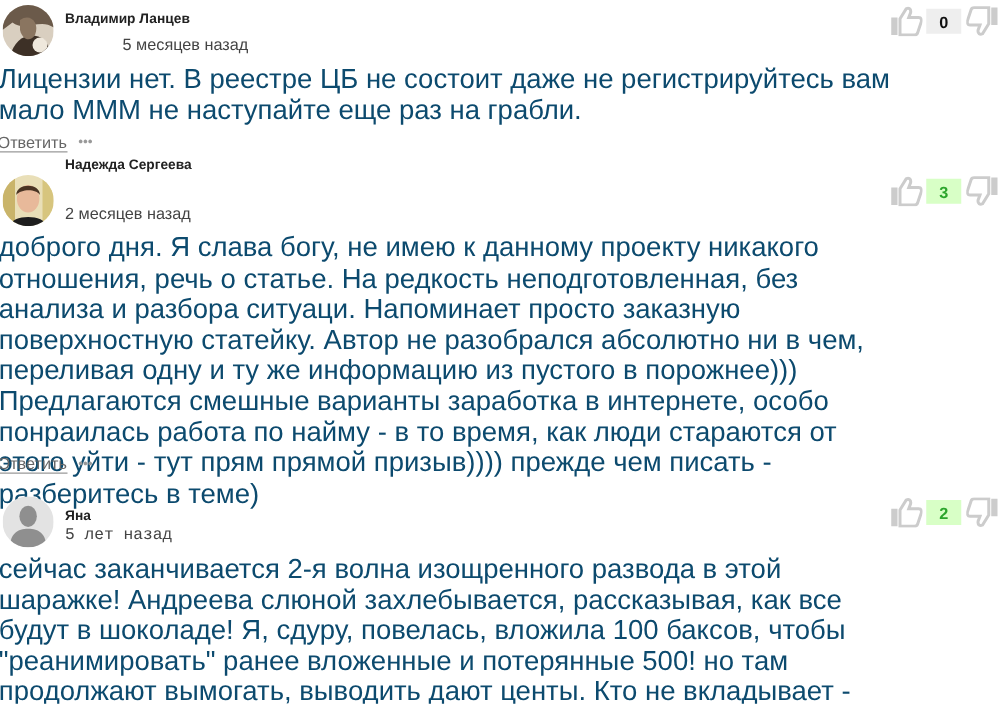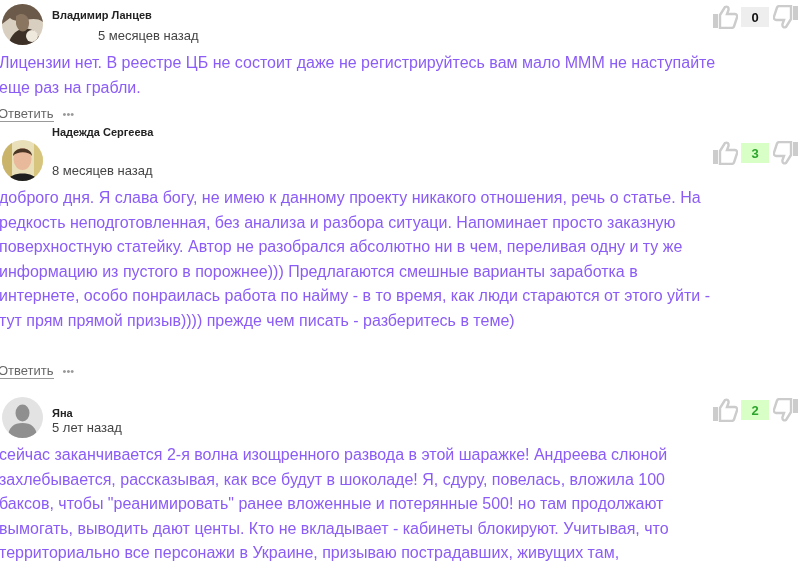--- a/index.html
+++ b/index.html
@@ -40,23 +40,23 @@
       position: absolute;
       left: 52px;
       font-size: 13px;
       color: #444;
       white-space: nowrap;
     }
     .body-text {
       position: absolute;
       left: 0;
       width: 720px;
-      font-size: 16px;
+      font-size: 22px;
       line-height: 24.6px;
-      color: #8b5cf6;
+      color: #0c4a6e;
       margin-left: -1px;
     }
     .reply-row {
       position: absolute;
       left: 0;
       height: 16px;
       font-size: 13px;
       color: #666;
       display: flex;
       align-items: center;
@@ -151,21 +151,21 @@
     <svg width="41" height="41" viewBox="0 0 41 41">
       <rect width="41" height="41" fill="#e9dfb8"></rect>
       <rect x="0" y="0" width="10" height="41" fill="#c9b46a"></rect>
       <rect x="32" y="0" width="9" height="41" fill="#d7c57e"></rect>
       <ellipse cx="20.5" cy="19" rx="9" ry="11" fill="#e8b99a"></ellipse>
       <path d="M11 16 C11 6 30 6 30 16 C27 11 15 11 11 16 Z" fill="#4a3424"></path>
       <path d="M5 41 C8 31 33 31 36 41 Z" fill="#1e1e1e"></path>
     </svg>
   </div>
   <div class="author" style="top:126px;">Надежда Сергеева</div>
-  <div class="date" style="top:163px;">8 месяцев назад</div>
+  <div class="date" style="top:163px;">2 месяцев назад</div>
   <div class="votes" style="top:141px;">
     <span class="thumb">
       <svg width="26" height="24" viewBox="0 0 26 24">
         <rect x="1" y="9" width="5" height="14" fill="#cccccc"></rect>
         <path d="M8 10 L13 2 C15 1 17 2 16.5 5 L15 9 L23 9 C25 9 25.5 11 25 12.5 L22 21.5 C21.5 22.7 20.5 23 19.5 23 L8 23 Z" fill="none" stroke="#cccccc" stroke-width="2.4"></path>
       </svg>
     </span>
     <span class="count positive">3</span>
     <span class="thumb">
       <svg width="26" height="24" viewBox="0 0 26 24">
@@ -183,21 +183,21 @@
 
 <div class="comment" style="top:0;">
   <div class="avatar" style="top:397px;">
     <svg width="41" height="41" viewBox="0 0 41 41">
       <rect width="41" height="41" fill="#e3e3e3"></rect>
       <ellipse cx="20.5" cy="16" rx="7" ry="8.5" fill="#8f8f8f"></ellipse>
       <path d="M6 41 C6 30 12 26 20.5 26 C29 26 35 30 35 41 Z" fill="#8f8f8f"></path>
     </svg>
   </div>
   <div class="author" style="top:407px;">Яна</div>
-  <div class="date" style="top:420px;">5 лет назад</div>
+  <div class="date" style="top:420px;font-family:Liberation Mono, monospace;">5 лет назад</div>
   <div class="votes" style="top:398px;">
     <span class="thumb">
       <svg width="26" height="24" viewBox="0 0 26 24">
         <rect x="1" y="9" width="5" height="14" fill="#cccccc"></rect>
         <path d="M8 10 L13 2 C15 1 17 2 16.5 5 L15 9 L23 9 C25 9 25.5 11 25 12.5 L22 21.5 C21.5 22.7 20.5 23 19.5 23 L8 23 Z" fill="none" stroke="#cccccc" stroke-width="2.4"></path>
       </svg>
     </span>
     <span class="count positive">2</span>
     <span class="thumb">
       <svg width="26" height="24" viewBox="0 0 26 24">

